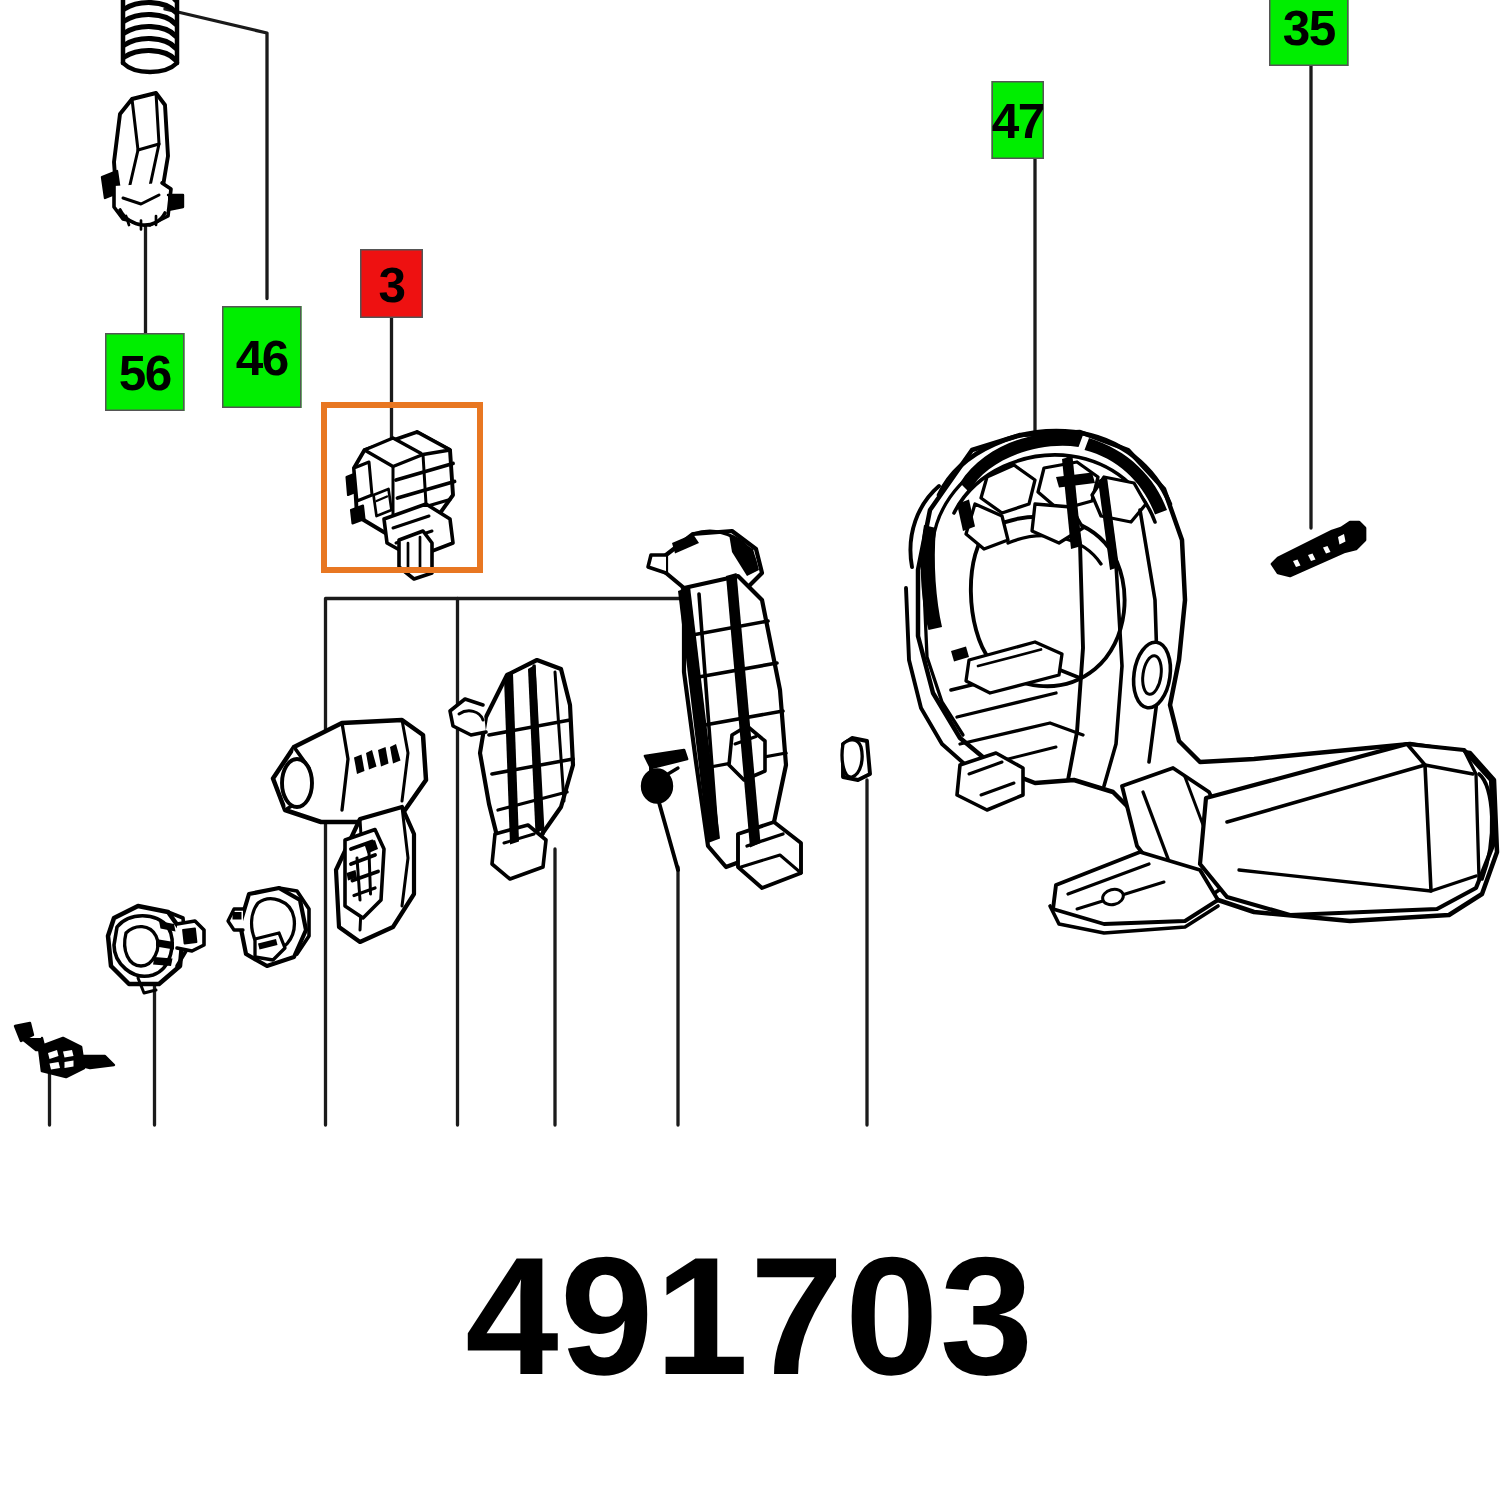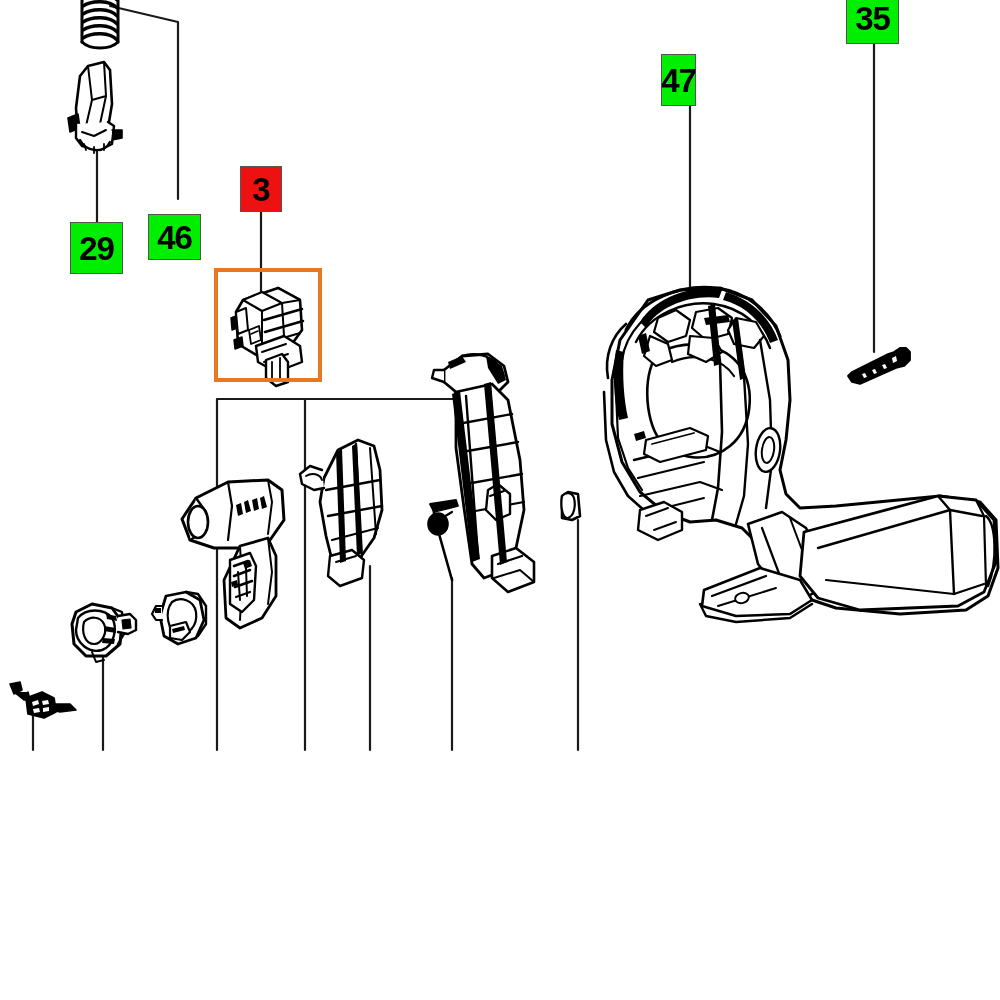--- a/index.html
+++ b/index.html
@@ -373,26 +373,27 @@
           <path d="M872 370 l3 -1 l2 4 l-3 1 Z"></path>
           <path d="M882 365 l3 -1 l2 4 l-3 1 Z"></path>
           <path d="M892 358 l4 -2 l1 5 l-4 2 Z"></path>
         </g>
         <path d="M900 348 L906 350 L906 362 L900 364 Z" fill="#000000" stroke-width="1.4"></path>
       </g>
 
     </g>
   </svg>
 
-  <div class="callout green" style="left:70px; top:222px; width:53px; height:52px;">29</div>
-
-  <div class="callout green" style="left:148px; top:214px; width:53px; height:46px;">46</div>
+  <div class="callout green" style="left:70px; top:222px; width:53px; height:52px;">56</div>
+
+  <div class="callout green" style="left:148px; top:204px; width:53px; height:68px;">46</div>
 
   <div class="callout red" style="left:240px; top:166px; width:42px; height:46px;">3</div>
 
   <div class="callout green" style="left:661px; top:54px; width:35px; height:52px;">47</div>
 
   <div class="callout green" style="left:846px; top:-8px; width:53px; height:52px;">35</div>
 
   <div class="hl-box" style="left:214px; top:268px; width:108px; height:114px;"></div>
 
+  <div id="partnumber">491703</div>
 
 </div>
 
 </body></html>

